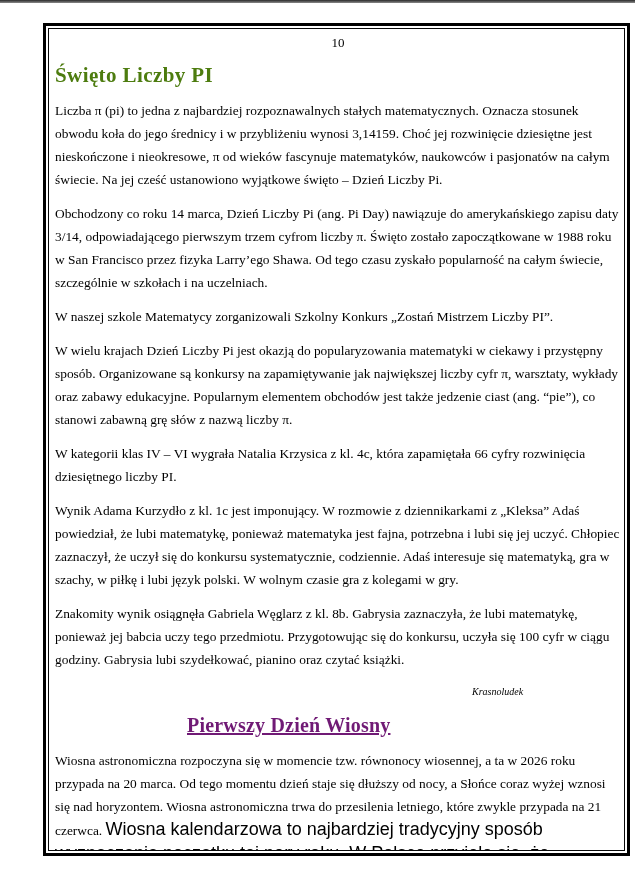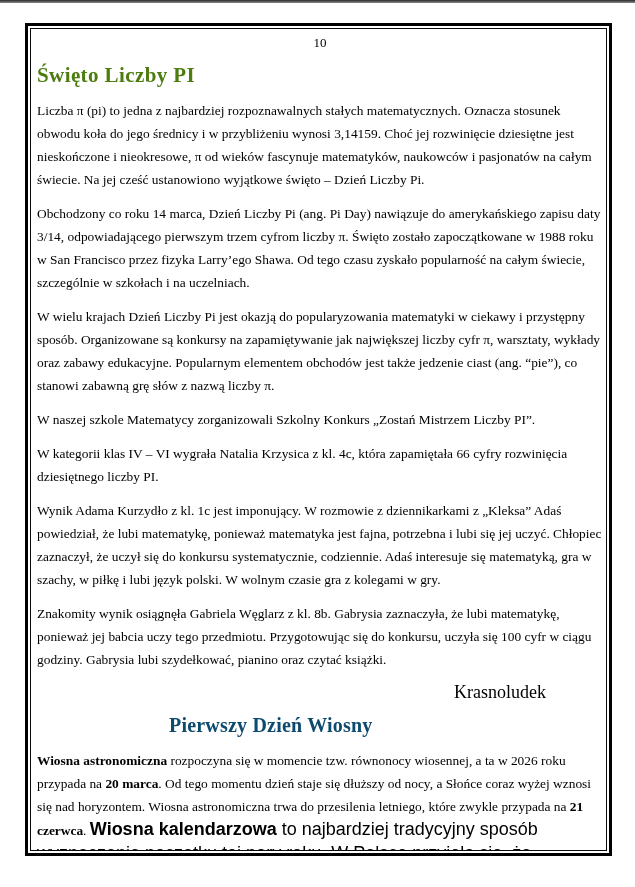--- a/index.html
+++ b/index.html
@@ -11,21 +11,21 @@
     position: relative;
     overflow: hidden;
   }
   .screen-edge-strip {
     position: absolute; top: 0; left: 0;
     width: 635px; height: 3px;
     background: linear-gradient(#2b2b2b, #8a8a8a);
   }
   .page-box {
     position: absolute;
-    left: 25px; top: 23px;
+    left: 43px; top: 23px;
     width: 581px; height: 827px;
     border: 3px solid #000;
     box-sizing: content-box;
     background: #fff;
   }
   .page-inner {
     position: absolute;
     inset: 2px;
     border: 1px solid #0a0a0a;
     padding: 4px 3px 0 6px;
@@ -49,56 +49,57 @@
     font-size: 20px;
     padding-left: 132px;
     letter-spacing: 0.2px;
   }
   .para {
     margin: 11px 0 0;
     font-size: 13.4px;
     line-height: 23px;
     white-space: pre-wrap;
   }
-  .para .b { font-weight: bold; }
+  .para .b { font-weight: normal; }
   .para .sans { font-family: "Liberation Sans", sans-serif; font-size: 18px; }
   .signature {
     margin: 13px 0 0;
-    font-size: 18px;
+    font-size: 10px;
     line-height: 16.5px;
+    font-style: italic;
   }
   .sig-1 { padding-left: 417px; }
   .sig-2 { margin-top: 30px; padding-left: 436px; }
 </style>
 </head>
 <body>
 
 <div class="screen-edge-strip"></div>
 
 <div class="page-box">
   <div class="page-inner">
 
     <div class="page-number">10</div>
 
     <section>
       <h1 class="article-title title-pi" style="color: #4d7c0f;">Święto Liczby PI</h1>
       <div>
           <p class="para"><span>Liczba π (pi) to jedna z najbardziej rozpoznawalnych stałych matematycznych. Oznacza stosunek obwodu koła do jego średnicy i w przybliżeniu wynosi 3,14159. Choć jej rozwinięcie dziesiętne jest nieskończone i nieokresowe, π od wieków fascynuje matematyków, naukowców i pasjonatów na całym świecie. Na jej cześć ustanowiono wyjątkowe święto – Dzień Liczby Pi.</span></p>
           <p class="para"><span>Obchodzony co roku 14 marca, Dzień Liczby Pi (ang. Pi Day) nawiązuje do amerykańskiego zapisu daty 3/14, odpowiadającego pierwszym trzem cyfrom liczby π. Święto zostało zapoczątkowane w 1988 roku w San Francisco przez fizyka Larry’ego Shawa. Od tego czasu zyskało popularność na całym świecie, szczególnie w szkołach i na uczelniach.</span></p>
+          <p class="para"><span>W naszej szkole Matematycy zorganizowali Szkolny Konkurs „Zostań Mistrzem Liczby PI”.</span></p>
           <p class="para"><span>W wielu krajach Dzień Liczby Pi jest okazją do popularyzowania matematyki w ciekawy i przystępny sposób. Organizowane są konkursy na zapamiętywanie jak największej liczby cyfr π, warsztaty, wykłady oraz zabawy edukacyjne. Popularnym elementem obchodów jest także jedzenie ciast (ang. “pie”), co stanowi zabawną grę słów z nazwą liczby π.</span></p>
-          <p class="para"><span>W naszej szkole Matematycy zorganizowali Szkolny Konkurs „Zostań Mistrzem Liczby PI”.</span></p>
           <p class="para"><span>W kategorii klas IV – VI wygrała Natalia Krzysica z kl. 4c, która zapamiętała 66 cyfry rozwinięcia dziesiętnego liczby PI.</span></p>
           <p class="para"><span>Wynik Adama Kurzydło z kl. 1c jest imponujący. W rozmowie z dziennikarkami z „Kleksa” Adaś powiedział, że lubi matematykę, ponieważ matematyka jest fajna, potrzebna i lubi się jej uczyć. Chłopiec zaznaczył, że uczył się do konkursu systematycznie, codziennie. Adaś interesuje się matematyką, gra w szachy, w piłkę i lubi język polski. W wolnym czasie gra z kolegami w gry.</span></p>
           <p class="para"><span>Znakomity wynik osiągnęła Gabriela Węglarz z kl. 8b. Gabrysia zaznaczyła, że lubi matematykę, ponieważ jej babcia uczy tego przedmiotu. Przygotowując się do konkursu, uczyła się 100 cyfr w ciągu godziny. Gabrysia lubi szydełkować, pianino oraz czytać książki.</span></p>
         </div>
       <p class="signature sig-1">Krasnoludek</p>
     </section>
 
     <section>
-      <h1 class="article-title title-spring" style="color: #0c4a6e;">Pierwszy Dzień Wiosny</h1>
+      <h1 class="article-title title-spring" style="color: #701a75; text-decoration: underline;">Pierwszy Dzień Wiosny</h1>
       <div>
           <p class="para"><span class="b">Wiosna astronomiczna</span><span> rozpoczyna się w momencie tzw. równonocy wiosennej, a ta w 2026 roku przypada na </span><span class="b">20 marca</span><span>. Od tego momentu dzień staje się dłuższy od nocy, a Słońce coraz wyżej wznosi się nad horyzontem. Wiosna astronomiczna trwa do przesilenia letniego, które zwykle przypada na </span><span class="b">21 czerwca</span><span>. </span><span class="b sans">Wiosna kalendarzowa</span><span class="sans"> to najbardziej tradycyjny sposób wyznaczania początku tej pory roku. W Polsce przyjęło się, że pierwszy dzień wiosny kalendarzowej przypada na </span><span class="b sans">21 marca</span><span class="sans">. Data ta jest stała i nie zależy od żadnych zjawisk astronomicznych czy meteorologicznych.</span></p>
         </div>
       <p class="signature sig-2">Red.</p>
     </section>
 
   </div>
 </div>
 
 </body></html>

